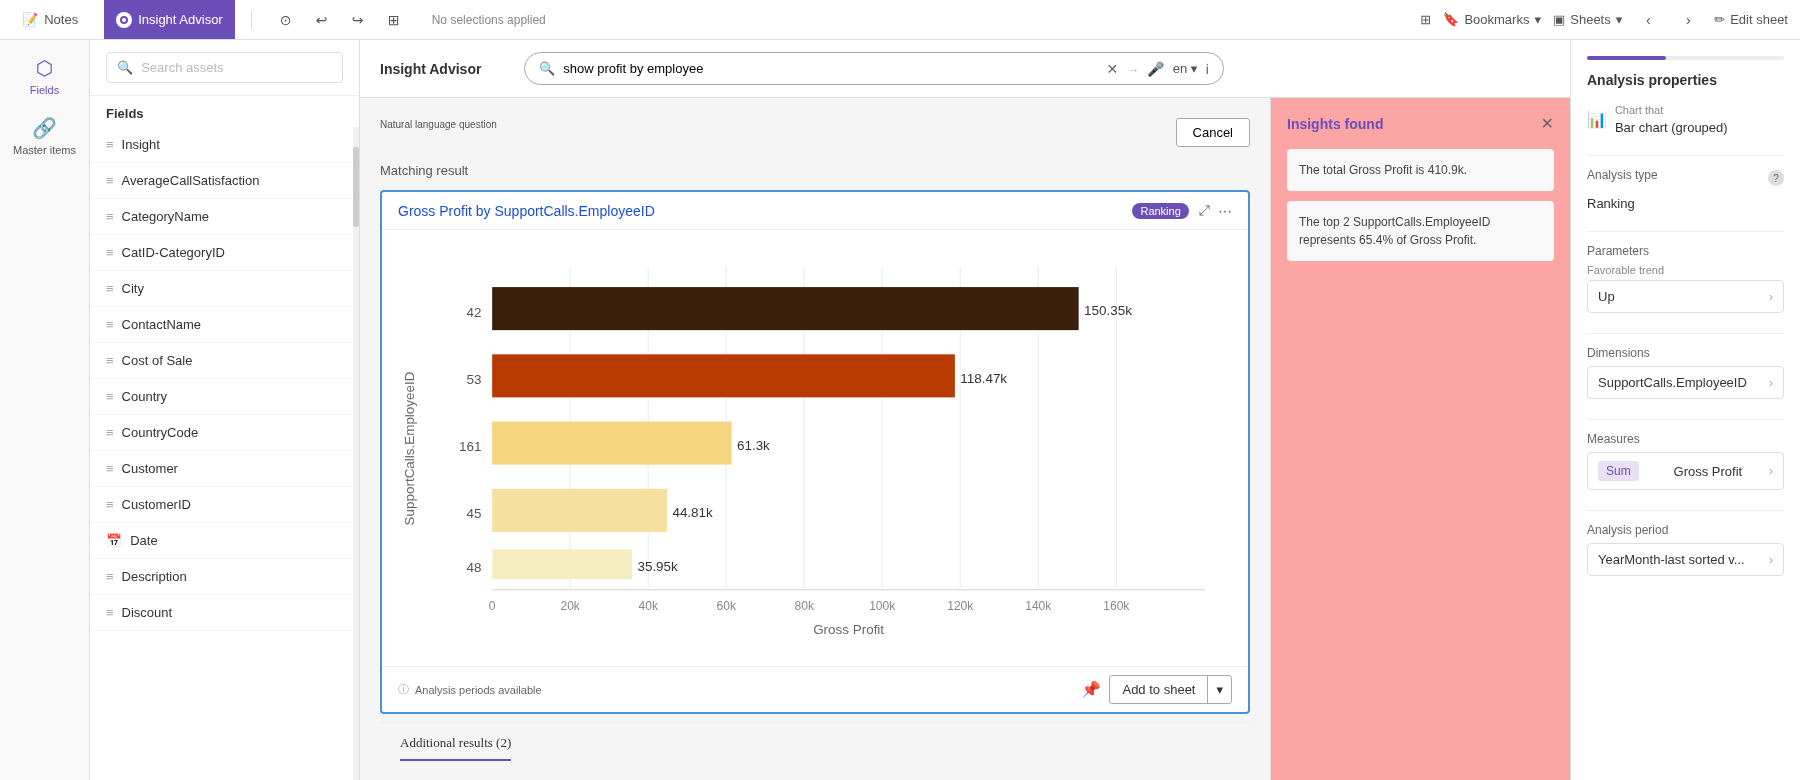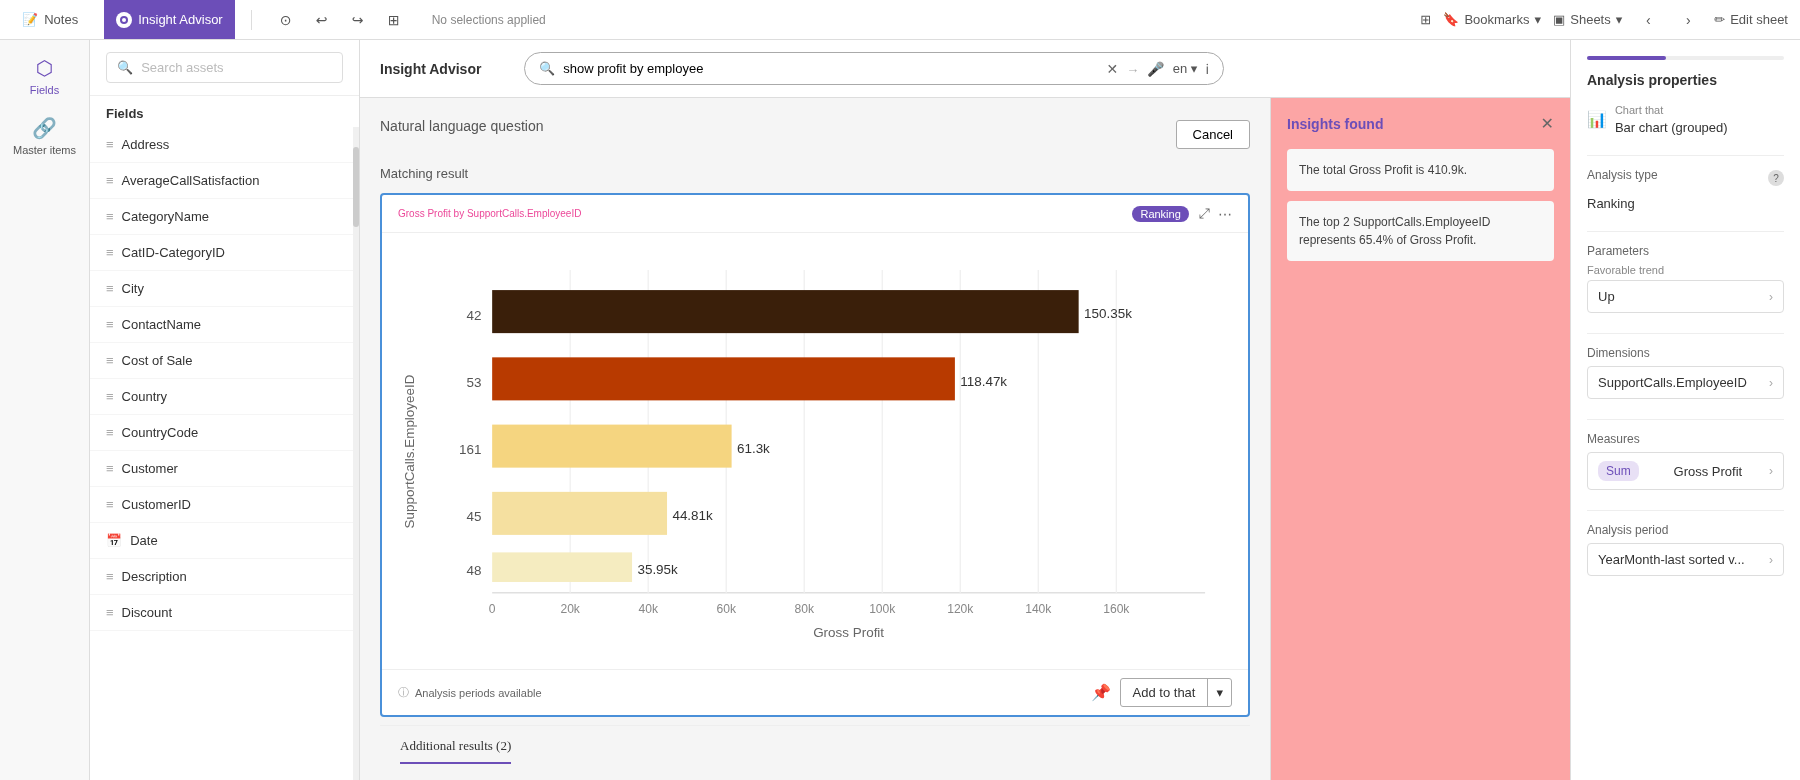--- a/index.html
+++ b/index.html
@@ -52,27 +52,27 @@
     .ia-search-bar { flex: 1; display: flex; align-items: center; border: 1px solid #aaa; border-radius: 20px; padding: 6px 14px; gap: 8px; background: #fff; max-width: 700px; }
     .ia-search-input { flex: 1; border: none; outline: none; font-size: 13px; }
     .ia-search-icons { display: flex; align-items: center; gap: 8px; }
     .ia-search-icon-btn { background: none; border: none; cursor: pointer; color: #666; font-size: 14px; }
 
     
     .main-content { flex: 1; display: flex; overflow: hidden; }
 
     
     .nlq-area { flex: 1; overflow-y: auto; padding: 20px; }
-    .nlq-title { font-size: 14px; color: #555; margin-bottom: 16px; }
+    .nlq-title { font-size: 10px; color: #555; margin-bottom: 16px; }
     .matching-result-title { font-size: 13px; color: #555; margin-bottom: 12px; font-weight: 500; }
 
     
     .chart-card { background: #fff; border: 2px solid #4a90d9; border-radius: 4px; margin-bottom: 8px; }
     .chart-card-header { display: flex; align-items: center; padding: 10px 16px; border-bottom: 1px solid #eee; gap: 10px; }
-    .chart-card-title { font-size: 10px; font-weight: 500; color: #ec4899; flex: 1; }
+    .chart-card-title { font-size: 14px; font-weight: 500; color: #1d4ed8; flex: 1; }
     .ranking-badge { background: #6c4eb8; color: #fff; font-size: 11px; padding: 2px 8px; border-radius: 10px; }
     .chart-card-actions { display: flex; gap: 8px; }
     .chart-action-btn { background: none; border: none; cursor: pointer; color: #666; font-size: 14px; }
     .chart-body { padding: 10px 16px 6px; }
     .chart-footer { display: flex; align-items: center; justify-content: space-between; padding: 8px 16px; border-top: 1px solid #eee; }
     .analysis-periods { display: flex; align-items: center; gap: 6px; font-size: 11px; color: #666; }
     .add-to-sheet-btn { display: flex; align-items: center; gap: 0; border: 1px solid #aaa; border-radius: 3px; cursor: pointer; background: #fff; font-size: 13px; }
     .add-to-sheet-main { padding: 6px 12px; border-right: 1px solid #aaa; }
     .add-to-sheet-arrow { padding: 6px 8px; }
 
@@ -95,21 +95,21 @@
     .right-panel-title { font-size: 14px; font-weight: 600; color: #333; margin-bottom: 16px; }
     .rp-section { margin-bottom: 20px; }
     .rp-section-header { display: flex; align-items: center; gap: 8px; margin-bottom: 8px; }
     .rp-section-value { font-size: 13px; font-weight: 500; color: #333; }
     .rp-label { font-size: 12px; color: #666; margin-bottom: 6px; font-weight: 500; }
     .rp-sublabel { font-size: 11px; color: #888; margin-bottom: 4px; }
     .rp-item { display: flex; align-items: center; justify-content: space-between; padding: 8px 10px; border: 1px solid #ddd; border-radius: 4px; margin-bottom: 6px; cursor: pointer; font-size: 13px; }
     .rp-item-arrow { color: #aaa; font-size: 12px; }
     .rp-section-question { width: 16px; height: 16px; background: #ddd; border-radius: 50%; display: flex; align-items: center; justify-content: center; font-size: 10px; color: #666; margin-left: auto; }
     .rp-divider { border: none; border-top: 1px solid #eee; margin: 12px 0; }
-    .rp-tag { background: #e8e0f5; color: #6c4eb8; padding: 3px 8px; border-radius: 8px; font-size: 12px; }
+    .rp-tag { background: #e8e0f5; color: #6c4eb8; padding: 3px 8px; border-radius: 3px; font-size: 12px; }
 
     
     ::-webkit-scrollbar { width: 6px; }
     ::-webkit-scrollbar-track { background: #f0f0f0; }
     ::-webkit-scrollbar-thumb { background: #ccc; border-radius: 3px; }
 
     
     .cancel-btn { padding: 6px 16px; border: 1px solid #aaa; border-radius: 3px; background: #fff; cursor: pointer; font-size: 13px; margin-left: auto; }
 
     .nlq-header { display: flex; align-items: center; margin-bottom: 16px; }
@@ -174,21 +174,21 @@
       <div class="search-assets-input">
         <span>🔍</span>
         <span style="color:#bbb;font-size:13px;">Search assets</span>
       </div>
     </div>
     <div class="fields-section-title">Fields</div>
     <div style="display:flex;flex:1;overflow:hidden;">
       <div class="fields-list">
         <div class="field-item">
           <span style="color:#aaa;">≡</span>
-          <span>Address</span>
+          <span>Insight</span>
         </div>
         <div class="field-item">
           <span style="color:#aaa;">≡</span>
           <span>AverageCallSatisfaction</span>
         </div>
         <div class="field-item">
           <span style="color:#aaa;">≡</span>
           <span>CategoryName</span>
         </div>
         <div class="field-item">
@@ -330,21 +330,21 @@
             </svg>
           </div>
           <div class="chart-footer">
             <div class="analysis-periods">
               <span style="color:#aaa;">ⓘ</span>
               <span>Analysis periods available</span>
             </div>
             <div style="display:flex;align-items:center;gap:8px;">
               <button class="chart-action-btn" style="font-size:16px;">📌</button>
               <div class="add-to-sheet-btn">
-                <span class="add-to-sheet-main">Add to that</span>
+                <span class="add-to-sheet-main">Add to sheet</span>
                 <span class="add-to-sheet-arrow">▾</span>
               </div>
             </div>
           </div>
         </div>
 
         <div class="additional-results">
           <span class="additional-results-tab">Additional results (2)</span>
         </div>
       </div>

